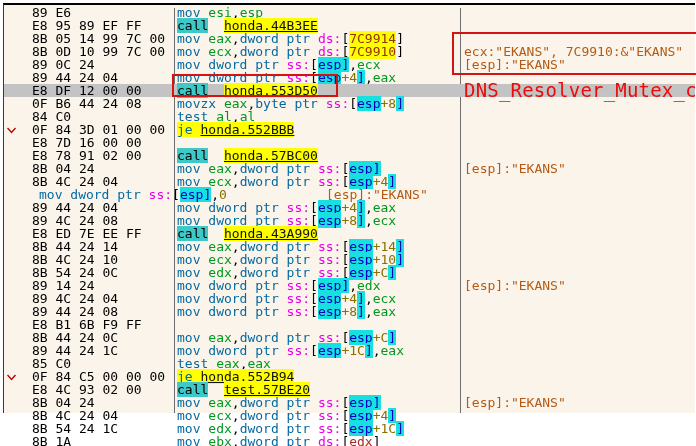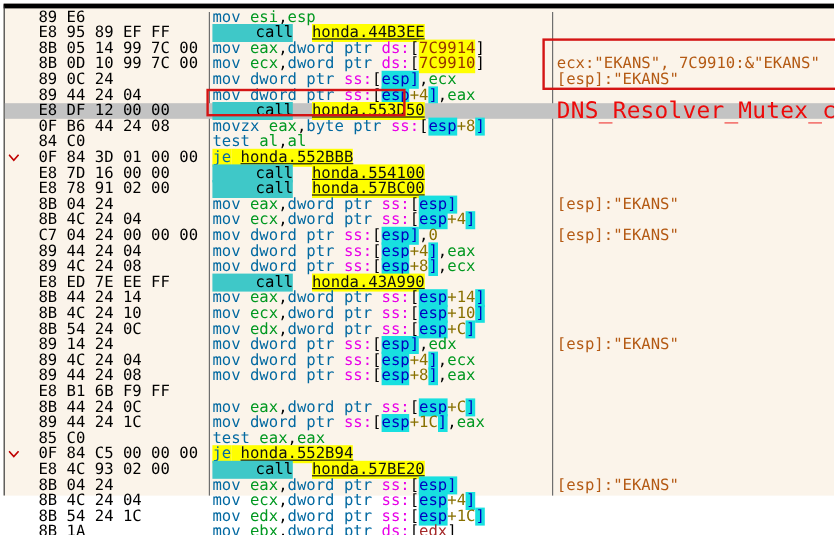--- a/index.html
+++ b/index.html
@@ -3,42 +3,42 @@
 <meta charset="utf-8">
 <style>
   html,body{margin:0;padding:0;background:#fff;}
   .screen{
     position:relative;width:696px;height:446px;background:#fff;
     font-family:"DejaVu Sans Mono",monospace;font-size:13px;line-height:13px;
     overflow:hidden;cursor:default;
   }
   .view{
     position:absolute;left:3px;top:3px;width:692px;height:410px;
-    background:#FBF4EA;border-left:1px solid #3a3a3a;border-top:4px solid #000000;
+    background:#FBF4EA;border-left:1px solid #3a3a3a;border-top:2px solid #000000;
     box-sizing:border-box;padding-top:1px;
   }
   .colsep{position:absolute;top:3px;bottom:0;width:1px;background:#6e6e6e;z-index:1;}
   #sep1{left:170px;}
   #sep2{left:456px;}
   .row{display:flex;height:13px;white-space:pre;position:relative;z-index:2;}
   .row.sel{background:#C3C3C3;}
   .gut{flex:0 0 28px;text-align:left;padding-left:3px;box-sizing:border-box;}
   .byt{flex:0 0 138px;color:#000;}
   .ins{flex:0 0 287px;padding-left:7px;box-sizing:border-box;}
   .cmt{flex:1 1 auto;padding-left:7px;box-sizing:border-box;color:#B45A14;}
   .cmt.u{color:#ED0A0A;font-size:19px;line-height:13px;letter-spacing:.2px;}
   
   .m{color:#0369a1;}                           
   .r{color:#009820;}                           
   .s{color:#E800E8;}                           
   .p{color:#000;}                              
   .o{color:#887000;}                           
   .a{color:#963200;background:#FFFF00;}        
   .e{color:#0000C0;background:#18E0E0;}        
-  .c{color:#000;background:#3FC8C8;padding-left:36px;}           
+  .c{color:#000;background:#3FC8C8;}           
   .j{color:#0369a1;background:#FFFF00;}        
   .jy{background:#FFFF00;}                     
   .t{color:#101010;background:#FFFF00;text-decoration:underline;}        
   .redbox{position:absolute;border:2px solid #D41414;z-index:4;pointer-events:none;}
   #box-instr{left:172px;top:74px;width:162px;height:19px;}
   #box-cmt{left:452px;top:32px;width:242px;height:39px;}
   .jicon{display:inline-block;margin-top:3px;}
 </style>
 </head>
 <body>
@@ -52,42 +52,42 @@
       <div class="row"><span class="gut"></span><span class="byt">8B 05 14 99 7C 00</span><span class="ins"><span class="m">mov</span><span class="p"> </span><span class="r">eax</span><span class="p">,</span><span class="m">dword ptr</span><span class="p"> </span><span class="s">ds:</span><span class="p">[</span><span class="a">7C9914</span><span class="p">]</span></span><span class="cmt"></span></div>
       <div class="row"><span class="gut"></span><span class="byt">8B 0D 10 99 7C 00</span><span class="ins"><span class="m">mov</span><span class="p"> </span><span class="r">ecx</span><span class="p">,</span><span class="m">dword ptr</span><span class="p"> </span><span class="s">ds:</span><span class="p">[</span><span class="a">7C9910</span><span class="p">]</span></span><span class="cmt">ecx:"EKANS", 7C9910:&amp;"EKANS"</span></div>
       <div class="row"><span class="gut"></span><span class="byt">89 0C 24</span><span class="ins"><span class="m">mov</span><span class="p"> </span><span class="m">dword ptr</span><span class="p"> </span><span class="s">ss:</span><span class="p">[</span><span class="e">esp]</span><span class="p">,</span><span class="r">ecx</span></span><span class="cmt">[esp]:"EKANS"</span></div>
       <div class="row"><span class="gut"></span><span class="byt">89 44 24 04</span><span class="ins"><span class="m">mov</span><span class="p"> </span><span class="m">dword ptr</span><span class="p"> </span><span class="s">ss:</span><span class="p">[</span><span class="e">esp</span><span class="o">+4</span><span class="e">]</span><span class="p">,</span><span class="r">eax</span></span><span class="cmt"></span></div>
       <div class="row sel"><span class="gut"></span><span class="byt">E8 DF 12 00 00</span><span class="ins"><span class="c">call</span><span class="p">  </span><span class="t">honda.553D50</span></span><span class="cmt u">DNS_Resolver_Mutex_check</span></div>
       <div class="row"><span class="gut"></span><span class="byt">0F B6 44 24 08</span><span class="ins"><span class="m">movzx</span><span class="p"> </span><span class="r">eax</span><span class="p">,</span><span class="m">byte ptr</span><span class="p"> </span><span class="s">ss:</span><span class="p">[</span><span class="e">esp</span><span class="o">+8</span><span class="e">]</span></span><span class="cmt"></span></div>
       <div class="row"><span class="gut"></span><span class="byt">84 C0</span><span class="ins"><span class="m">test</span><span class="p"> </span><span class="r">al</span><span class="p">,</span><span class="r">al</span></span><span class="cmt"></span></div>
       <div class="row"><span class="gut"><svg width="9" height="7" class="jicon">
             <polyline points="0.5,1 4.5,5.5 8.5,1" fill="none" stroke="#C00000" stroke-width="1.4"></polyline>
           </svg></span><span class="byt">0F 84 3D 01 00 00</span><span class="ins"><span class="j">je</span><span class="jy"> </span><span class="t">honda.552BBB</span></span><span class="cmt"></span></div>
-      <div class="row"><span class="gut"></span><span class="byt">E8 7D 16 00 00</span><span class="ins"><span class="c">call</span><span class="p">  </span><span class="t">honda.554100</span></span><span class="cmt"></span></div>
+      <div class="row"><span class="gut"></span><span class="byt">E8 7D 16 00 00</span><span class="cmt"></span></div>
       <div class="row"><span class="gut"></span><span class="byt">E8 78 91 02 00</span><span class="ins"><span class="c">call</span><span class="p">  </span><span class="t">honda.57BC00</span></span><span class="cmt"></span></div>
       <div class="row"><span class="gut"></span><span class="byt">8B 04 24</span><span class="ins"><span class="m">mov</span><span class="p"> </span><span class="r">eax</span><span class="p">,</span><span class="m">dword ptr</span><span class="p"> </span><span class="s">ss:</span><span class="p">[</span><span class="e">esp]</span></span><span class="cmt">[esp]:"EKANS"</span></div>
       <div class="row"><span class="gut"></span><span class="byt">8B 4C 24 04</span><span class="ins"><span class="m">mov</span><span class="p"> </span><span class="r">ecx</span><span class="p">,</span><span class="m">dword ptr</span><span class="p"> </span><span class="s">ss:</span><span class="p">[</span><span class="e">esp</span><span class="o">+4</span><span class="e">]</span></span><span class="cmt"></span></div>
-      <div class="row"><span class="gut"></span><span class="byt">C7 04 24 00 00 00</span><span class="ins"><span class="m">mov</span><span class="p"> </span><span class="m">dword ptr</span><span class="p"> </span><span class="s">ss:</span><span class="p">[</span><span class="e">esp]</span><span class="p">,</span><span class="o">0</span></span><span class="cmt">[esp]:"EKANS"</span></div>
+      <div class="row"><span class="gut"></span><span class="ins"><span class="m">mov</span><span class="p"> </span><span class="m">dword ptr</span><span class="p"> </span><span class="s">ss:</span><span class="p">[</span><span class="e">esp]</span><span class="p">,</span><span class="o">0</span></span><span class="cmt">[esp]:"EKANS"</span></div>
       <div class="row"><span class="gut"></span><span class="byt">89 44 24 04</span><span class="ins"><span class="m">mov</span><span class="p"> </span><span class="m">dword ptr</span><span class="p"> </span><span class="s">ss:</span><span class="p">[</span><span class="e">esp</span><span class="o">+4</span><span class="e">]</span><span class="p">,</span><span class="r">eax</span></span><span class="cmt"></span></div>
       <div class="row"><span class="gut"></span><span class="byt">89 4C 24 08</span><span class="ins"><span class="m">mov</span><span class="p"> </span><span class="m">dword ptr</span><span class="p"> </span><span class="s">ss:</span><span class="p">[</span><span class="e">esp</span><span class="o">+8</span><span class="e">]</span><span class="p">,</span><span class="r">ecx</span></span><span class="cmt"></span></div>
       <div class="row"><span class="gut"></span><span class="byt">E8 ED 7E EE FF</span><span class="ins"><span class="c">call</span><span class="p">  </span><span class="t">honda.43A990</span></span><span class="cmt"></span></div>
       <div class="row"><span class="gut"></span><span class="byt">8B 44 24 14</span><span class="ins"><span class="m">mov</span><span class="p"> </span><span class="r">eax</span><span class="p">,</span><span class="m">dword ptr</span><span class="p"> </span><span class="s">ss:</span><span class="p">[</span><span class="e">esp</span><span class="o">+14</span><span class="e">]</span></span><span class="cmt"></span></div>
       <div class="row"><span class="gut"></span><span class="byt">8B 4C 24 10</span><span class="ins"><span class="m">mov</span><span class="p"> </span><span class="r">ecx</span><span class="p">,</span><span class="m">dword ptr</span><span class="p"> </span><span class="s">ss:</span><span class="p">[</span><span class="e">esp</span><span class="o">+10</span><span class="e">]</span></span><span class="cmt"></span></div>
       <div class="row"><span class="gut"></span><span class="byt">8B 54 24 0C</span><span class="ins"><span class="m">mov</span><span class="p"> </span><span class="r">edx</span><span class="p">,</span><span class="m">dword ptr</span><span class="p"> </span><span class="s">ss:</span><span class="p">[</span><span class="e">esp</span><span class="o">+C</span><span class="e">]</span></span><span class="cmt"></span></div>
       <div class="row"><span class="gut"></span><span class="byt">89 14 24</span><span class="ins"><span class="m">mov</span><span class="p"> </span><span class="m">dword ptr</span><span class="p"> </span><span class="s">ss:</span><span class="p">[</span><span class="e">esp]</span><span class="p">,</span><span class="r">edx</span></span><span class="cmt">[esp]:"EKANS"</span></div>
       <div class="row"><span class="gut"></span><span class="byt">89 4C 24 04</span><span class="ins"><span class="m">mov</span><span class="p"> </span><span class="m">dword ptr</span><span class="p"> </span><span class="s">ss:</span><span class="p">[</span><span class="e">esp</span><span class="o">+4</span><span class="e">]</span><span class="p">,</span><span class="r">ecx</span></span><span class="cmt"></span></div>
       <div class="row"><span class="gut"></span><span class="byt">89 44 24 08</span><span class="ins"><span class="m">mov</span><span class="p"> </span><span class="m">dword ptr</span><span class="p"> </span><span class="s">ss:</span><span class="p">[</span><span class="e">esp</span><span class="o">+8</span><span class="e">]</span><span class="p">,</span><span class="r">eax</span></span><span class="cmt"></span></div>
       <div class="row"><span class="gut"></span><span class="byt">E8 B1 6B F9 FF</span><span class="cmt"></span></div>
       <div class="row"><span class="gut"></span><span class="byt">8B 44 24 0C</span><span class="ins"><span class="m">mov</span><span class="p"> </span><span class="r">eax</span><span class="p">,</span><span class="m">dword ptr</span><span class="p"> </span><span class="s">ss:</span><span class="p">[</span><span class="e">esp</span><span class="o">+C</span><span class="e">]</span></span><span class="cmt"></span></div>
       <div class="row"><span class="gut"></span><span class="byt">89 44 24 1C</span><span class="ins"><span class="m">mov</span><span class="p"> </span><span class="m">dword ptr</span><span class="p"> </span><span class="s">ss:</span><span class="p">[</span><span class="e">esp</span><span class="o">+1C</span><span class="e">]</span><span class="p">,</span><span class="r">eax</span></span><span class="cmt"></span></div>
       <div class="row"><span class="gut"></span><span class="byt">85 C0</span><span class="ins"><span class="m">test</span><span class="p"> </span><span class="r">eax</span><span class="p">,</span><span class="r">eax</span></span><span class="cmt"></span></div>
       <div class="row"><span class="gut"><svg width="9" height="7" class="jicon">
             <polyline points="0.5,1 4.5,5.5 8.5,1" fill="none" stroke="#C00000" stroke-width="1.4"></polyline>
           </svg></span><span class="byt">0F 84 C5 00 00 00</span><span class="ins"><span class="j">je</span><span class="jy"> </span><span class="t">honda.552B94</span></span><span class="cmt"></span></div>
-      <div class="row"><span class="gut"></span><span class="byt">E8 4C 93 02 00</span><span class="ins"><span class="c">call</span><span class="p">  </span><span class="t">honda.57BE20</span></span><span class="cmt"></span></div>
+      <div class="row"><span class="gut"></span><span class="byt">E8 4C 93 02 00</span><span class="ins"><span class="c">call</span><span class="p">  </span><span class="t">test.57BE20</span></span><span class="cmt"></span></div>
       <div class="row"><span class="gut"></span><span class="byt">8B 04 24</span><span class="ins"><span class="m">mov</span><span class="p"> </span><span class="r">eax</span><span class="p">,</span><span class="m">dword ptr</span><span class="p"> </span><span class="s">ss:</span><span class="p">[</span><span class="e">esp]</span></span><span class="cmt">[esp]:"EKANS"</span></div>
       <div class="row"><span class="gut"></span><span class="byt">8B 4C 24 04</span><span class="ins"><span class="m">mov</span><span class="p"> </span><span class="r">ecx</span><span class="p">,</span><span class="m">dword ptr</span><span class="p"> </span><span class="s">ss:</span><span class="p">[</span><span class="e">esp</span><span class="o">+4</span><span class="e">]</span></span><span class="cmt"></span></div>
       <div class="row"><span class="gut"></span><span class="byt">8B 54 24 1C</span><span class="ins"><span class="m">mov</span><span class="p"> </span><span class="r">edx</span><span class="p">,</span><span class="m">dword ptr</span><span class="p"> </span><span class="s">ss:</span><span class="p">[</span><span class="e">esp</span><span class="o">+1C</span><span class="e">]</span></span><span class="cmt"></span></div>
       <div class="row"><span class="gut"></span><span class="byt">8B 1A</span><span class="ins"><span class="m">mov</span><span class="p"> </span><span class="r">ebx</span><span class="p">,</span><span class="m">dword ptr</span><span class="p"> </span><span class="s">ds:</span><span class="p">[</span><span class="" style="color: rgb(165, 42, 42);">edx</span><span class="p">]</span></span><span class="cmt"></span></div>
     </div>
   <div class="redbox" id="box-instr"></div>
   <div class="redbox" id="box-cmt"></div>
 </div>
 
 </body></html>

